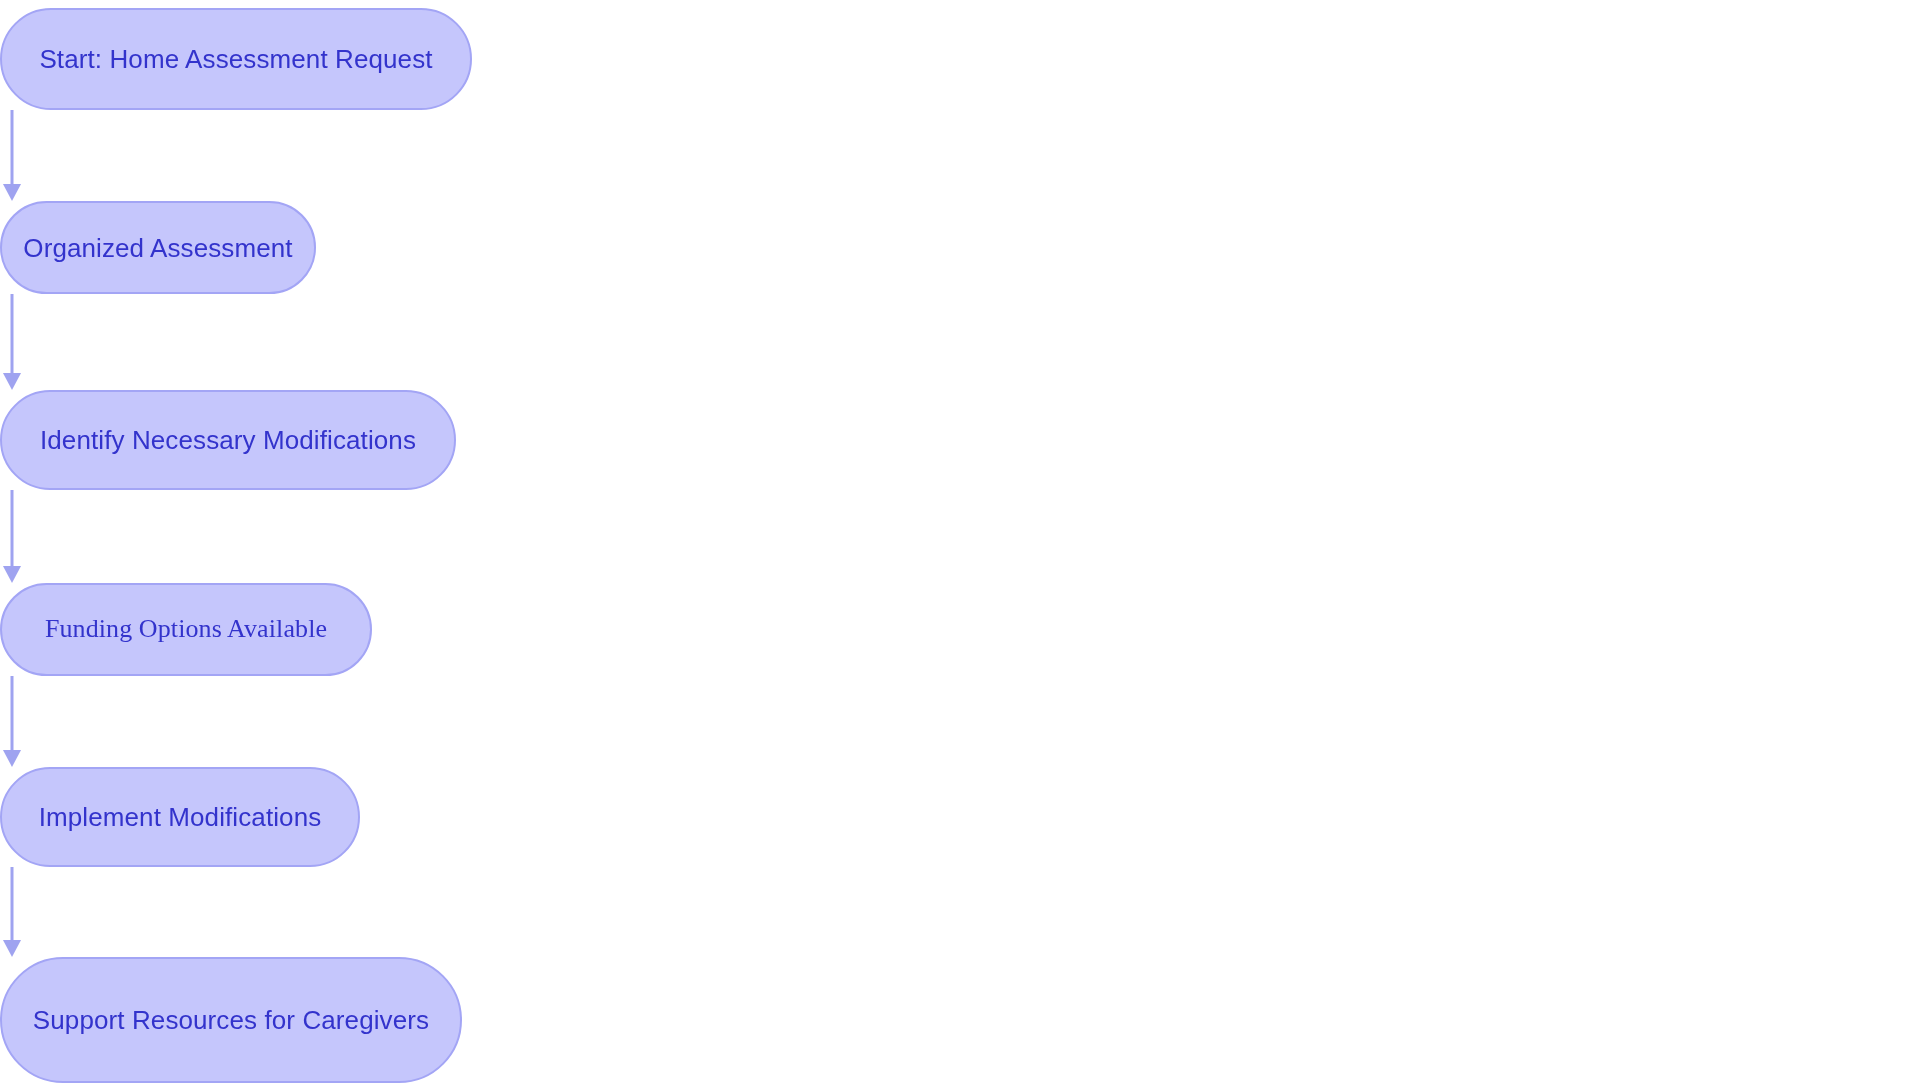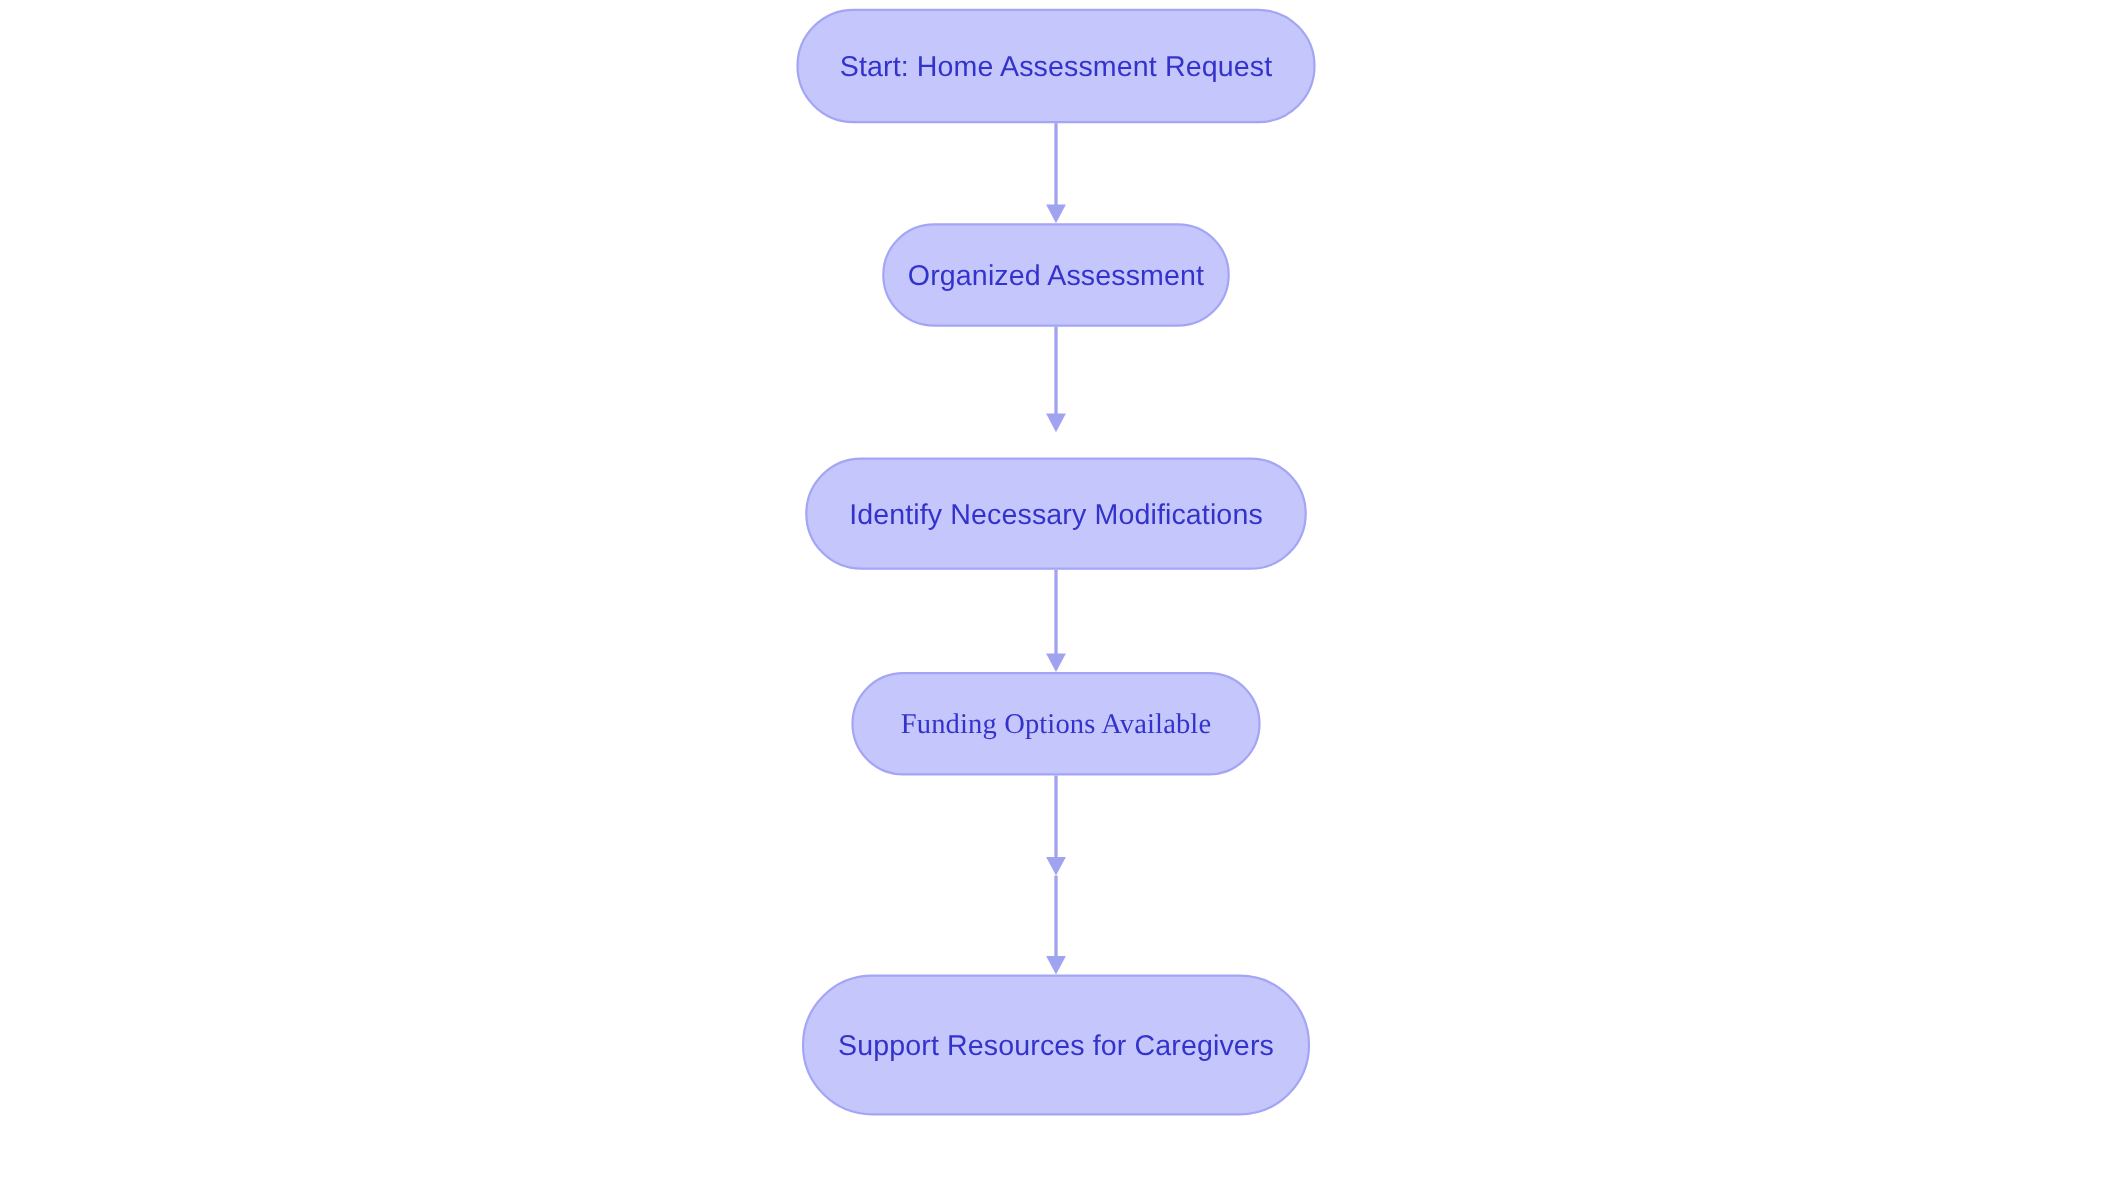--- a/index.html
+++ b/index.html
@@ -23,21 +23,21 @@
   }
 
   .flow-column {
     position: absolute;
     left: 0;
     top: 0;
     width: 1920px;
     height: 1083px;
     display: flex;
     flex-direction: column;
-    align-items: center;
+    align-items: flex-start;
   }
 
   .node {
     box-sizing: border-box;
     display: flex;
     align-items: center;
     justify-content: center;
     background: #c5c6fc;
     border: 2px solid #a3a5f5;
     border-radius: 999px;
@@ -51,21 +51,21 @@
 
   .node-label {
     display: block;
     line-height: 1;
     padding: 0 6px;
   }
 
   
   .node-0 { width: 472px; height: 104px; margin-top: 8px; }
   .node-1 { width: 316px; height: 94px; }
-  .node-2 { width: 456px; height: 102px; margin-top: 23px; }
+  .node-2 { width: 456px; height: 102px; }
   .node-3 { width: 372px; height: 94px; font-family: Liberation Serif, serif; }
   .node-4 { width: 360px; height: 102px; }
   .node-5 { width: 462px; height: 128px; }
 
   .connector {
     position: relative;
     width: 24px;
     display: flex;
     justify-content: center;
   }
@@ -123,20 +123,23 @@
       <span class="node-label">Funding Options Available</span>
     </div>
 
     <div class="connector conn-3">
       <svg width="24" height="91" viewBox="0 0 24 91" aria-hidden="true">
         <line x1="12" y1="0" x2="12" y2="76" stroke="#9fa3f0" stroke-width="3"></line>
         <polygon points="3,74 21,74 12,91" fill="#9fa3f0"></polygon>
       </svg>
     </div>
 
+    <div class="node node-4">
+      <span class="node-label">Implement Modifications</span>
+    </div>
 
     <div class="connector conn-4">
       <svg width="24" height="90" viewBox="0 0 24 90" aria-hidden="true">
         <line x1="12" y1="0" x2="12" y2="75" stroke="#9fa3f0" stroke-width="3"></line>
         <polygon points="3,73 21,73 12,90" fill="#9fa3f0"></polygon>
       </svg>
     </div>
 
     <div class="node node-5">
       <span class="node-label">Support Resources for Caregivers</span>

